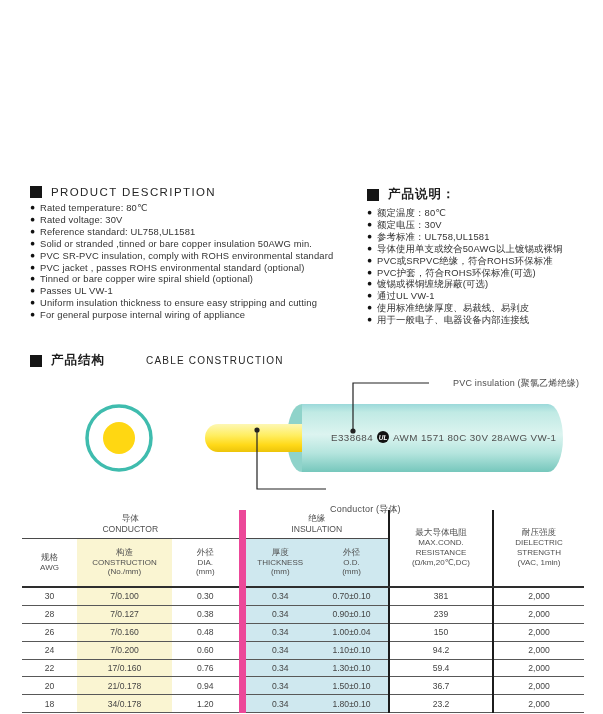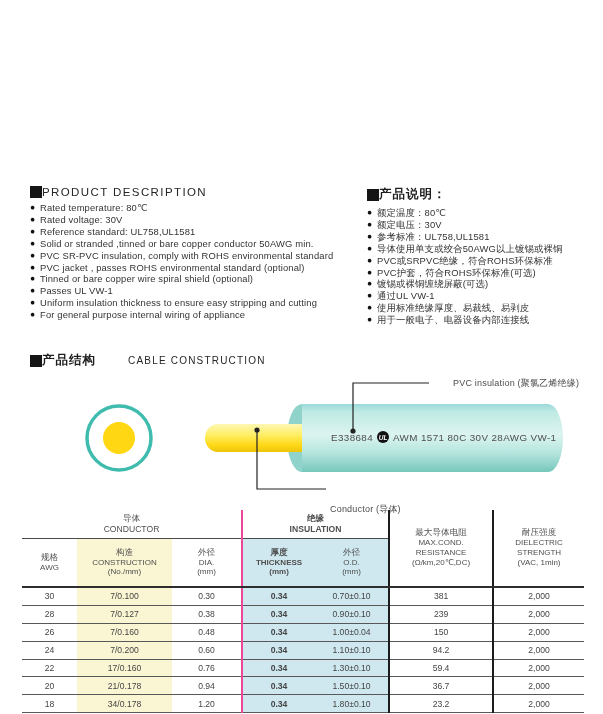--- a/index.html
+++ b/index.html
@@ -1,21 +1,21 @@
 <!DOCTYPE html>
 <html style="--teal: #3fbcae; --conductor-yellow: #ffd712; --insulation-cap: #8fd3ca; --col-yellow: #faf5d2; --col-blue: #cfe8ef; --ink: #3c3c3c;"><head>
 <meta charset="utf-8">
 <style>
   html,body{margin:0;padding:0;background:#fff;}
   body{width:603px;height:714px;position:relative;overflow:hidden;
        font-family:"Liberation Sans","DejaVu Sans",sans-serif;color:#3c3c3c;}
   .abs{position:absolute;}
 
   
-  .sec-title{display:flex;align-items:center;}
+  .sec-title{display:flex;align-items:center;gap:9px;}
   .sq{width:12px;height:12px;background:#151515;flex:0 0 auto;}
   .title-en{font-size:11.5px;letter-spacing:1.4px;color:#262626;}
   .title-cn{font-size:12.5px;font-weight:bold;color:#1d1d1d;letter-spacing:1px;}
   .title-sub{font-size:10px;letter-spacing:1.2px;color:#262626;margin-left:32px;}
 
   
   ul.blist{list-style:none;margin:4px 0 0 0;padding:0;}
   ul.blist li{position:relative;padding-left:10px;font-size:9.4px;line-height:11.9px;
               white-space:nowrap;color:#333;letter-spacing:0.15px;}
   ul.blist li::before{content:"●";position:absolute;left:0;top:0;font-size:8.5px;color:#111;}
@@ -36,37 +36,37 @@
   .ghead{font-size:8.6px;color:#4f4f4f;line-height:11px;}
   .chead{font-size:8px;color:#4f4f4f;line-height:9.8px;}
   .chead .cn{font-size:8.6px;}
   tr.grow td{height:28px;}
   tr.hrow td{height:47px;}
   tr.drow td{height:16.9px;font-size:8.6px;color:#454545;}
   .bg-y{background:var(--col-yellow);}
   .bg-b{background:var(--col-blue);}
   .bb-thin{border-bottom:1.5px solid #4a4a4a;}
   .bb-thick{border-bottom:2px solid #2e2e2e;}
-  .vl{border-left:2px solid #ec4899;font-weight:bold;}
+  .vl{border-left:7px solid #ec4899;}
   .vr{border-right:2px solid #1c1c1c;}
   tr.drow td{border-bottom:1.4px solid #585858;}
 </style>
 </head>
 <body>
 
 <div class="abs" style="top:186px;left:30px;width:340px;">
   <div class="sec-title">
     <span class="sq"></span>
     <span class="title-en">PRODUCT DESCRIPTION</span>
   </div>
   <ul class="blist">
     <li>Rated temperature: 80℃</li>
     <li>Rated voltage: 30V</li>
     <li>Reference standard: UL758,UL1581</li>
-    <li>Solid or stranded ,tinned or bare copper conductor 50AWG min.</li>
+    <li>Solid or stranded ,tinned or bare copper insulation 50AWG min.</li>
     <li>PVC SR-PVC insulation, comply with ROHS environmental standard</li>
     <li>PVC jacket , passes ROHS environmental standard (optional)</li>
     <li>Tinned or bare copper wire spiral shield (optional)</li>
     <li>Passes UL VW-1</li>
     <li>Uniform insulation thickness to ensure easy stripping and cutting</li>
     <li>For general purpose internal wiring of appliance</li>
   </ul>
 </div>
 
 <div class="abs" style="top:186px;left:367px;width:232px;">

